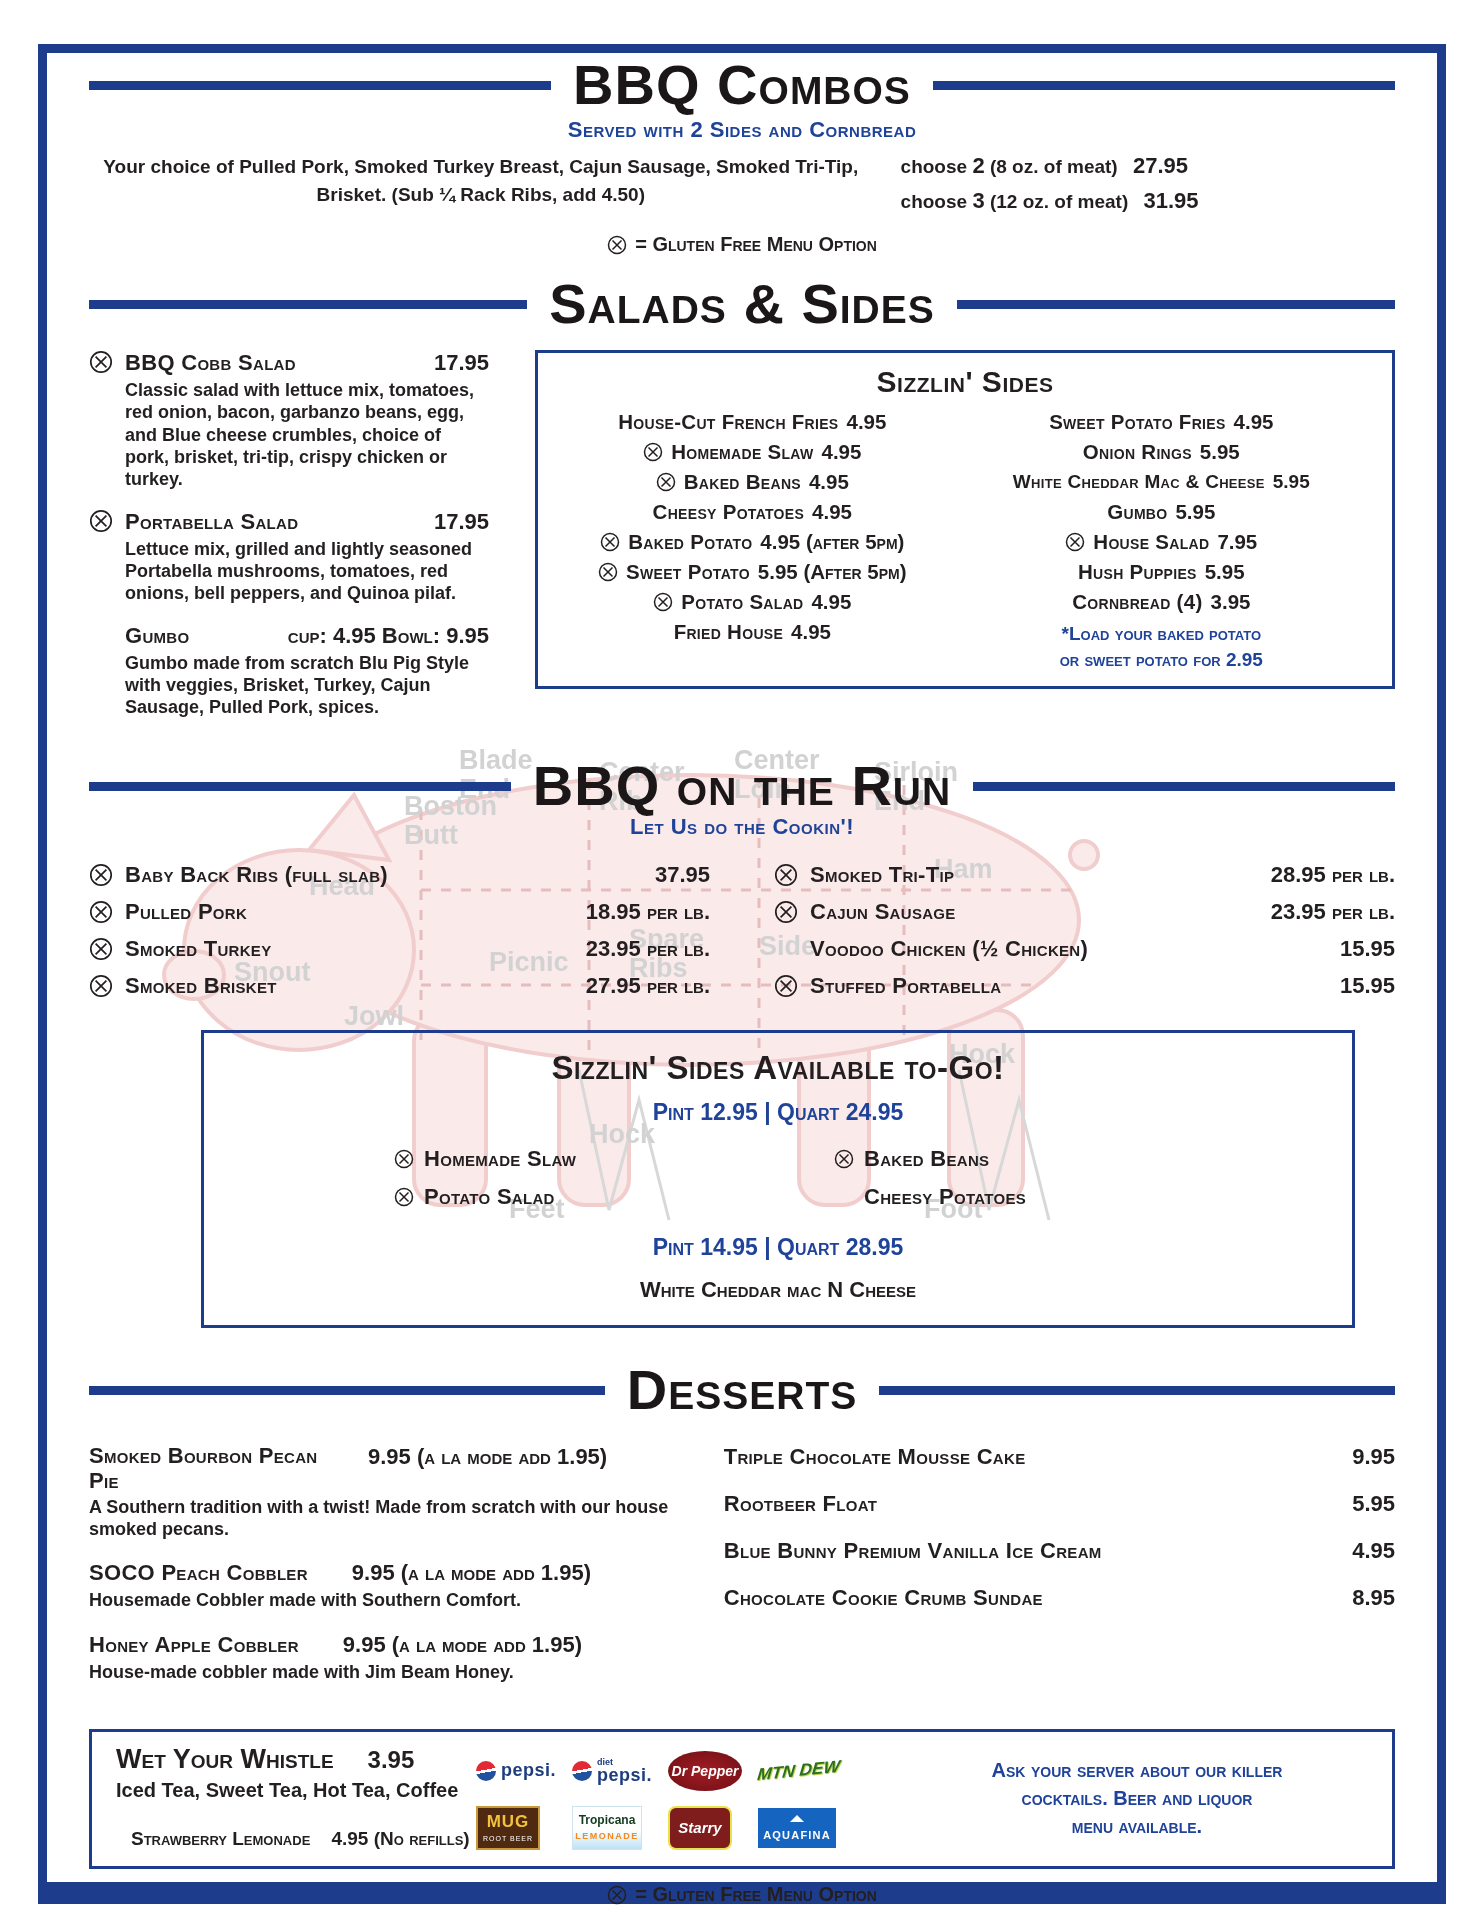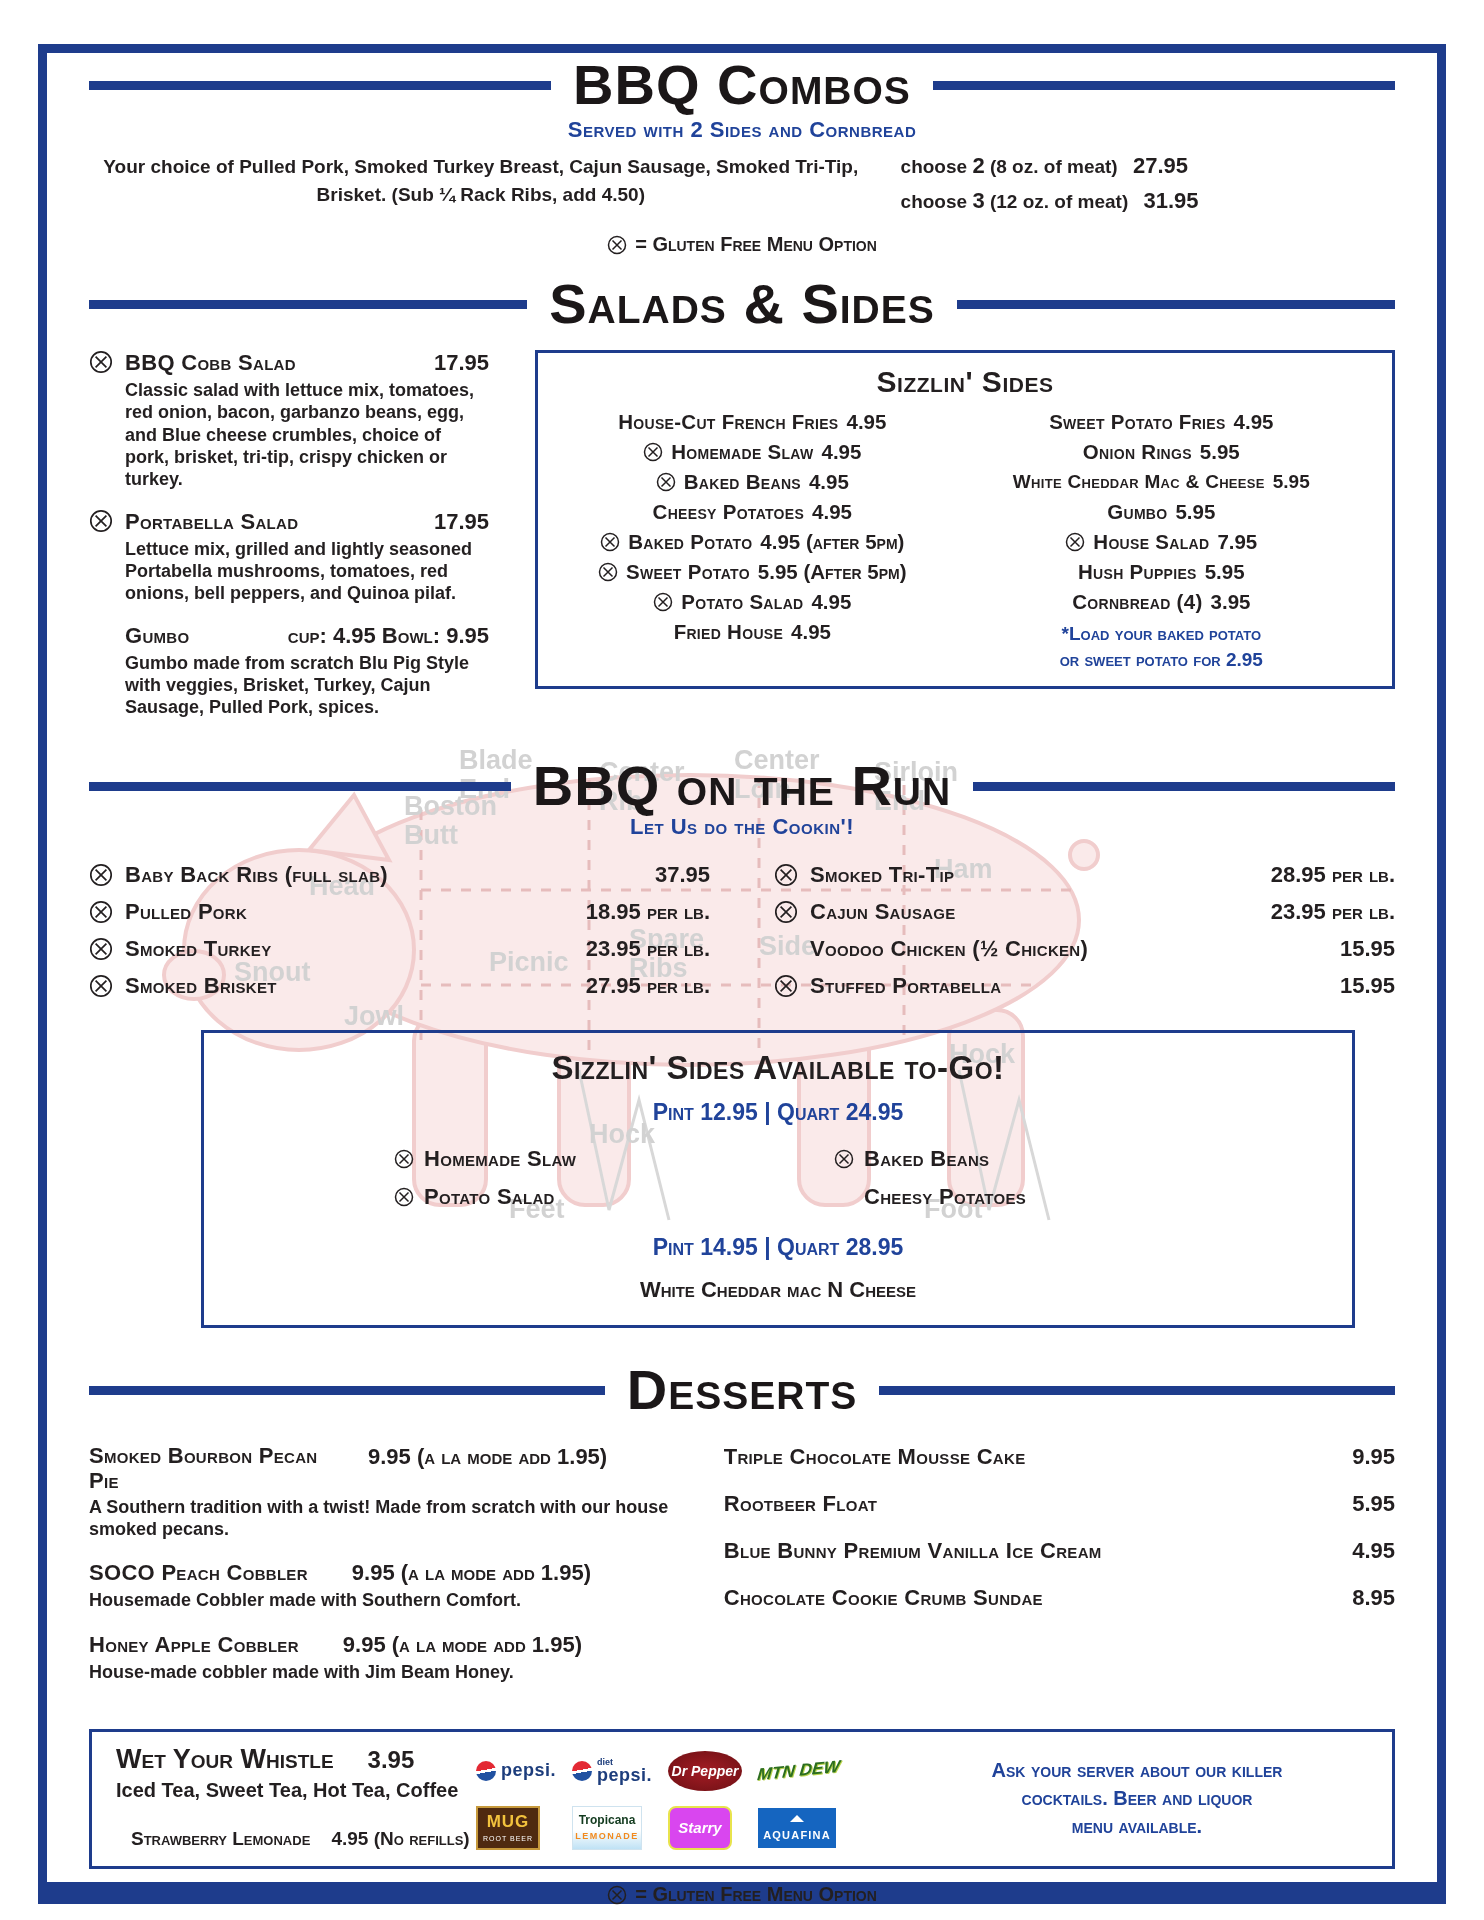--- a/index.html
+++ b/index.html
@@ -103,21 +103,21 @@
   .drpepper { background:radial-gradient(#a31c24,#6d1014); color:#fff; border-radius:50%;
     width:74px; height:40px; font-weight:900; font-style:italic; font-size:14px; }
   .mtndew { color:#2c6e1f; font-weight:900; font-style:italic; font-size:17px;
     transform:skewX(-12deg) rotate(-6deg); text-transform:uppercase; text-shadow:1px 1px 0 #b9d44b; }
   .mug { width:64px; height:44px; background:#4f2a10; border:2px solid #c79a3c; flex-direction:column; line-height:1; }
   .mug-main { color:#f2c23d; font-weight:900; font-size:17px; letter-spacing:1px; }
   .mug-sub { color:#fff; font-size:7px; letter-spacing:1px; }
   .trop { width:70px; height:44px; background:linear-gradient(#fff 55%, #bfe2f5); flex-direction:column; line-height:1.1; border:1px solid #cfe3ef; }
   .trop-main { color:#123a1e; font-weight:900; font-size:12px; }
   .trop-sub { color:#f28a1e; font-size:9px; letter-spacing:1.5px; font-weight:bold; }
-  .starry { width:64px; height:44px; background:#d946ef; border-radius:8px; color:#fff;
+  .starry { width:64px; height:44px; background:#7f1d1d; border-radius:8px; color:#fff;
     font-weight:900; font-style:italic; font-size:15px; border:2px solid #e8e34c; }
   .aqua { width:78px; height:40px; background:#1565c0; color:#fff; font-weight:900;
     font-size:11px; letter-spacing:1.2px; flex-direction:column; }
   .aqua-peak { width:0; height:0; border-left:7px solid transparent; border-right:7px solid transparent;
     border-bottom:7px solid #fff; margin-bottom:2px; }
 
   
   .footer { margin-top:14px; text-align:center; }
   .foot-legend { display:flex; justify-content:center; align-items:center; gap:8px;
     font-variant:small-caps; font-weight:900; font-size:20px; }

